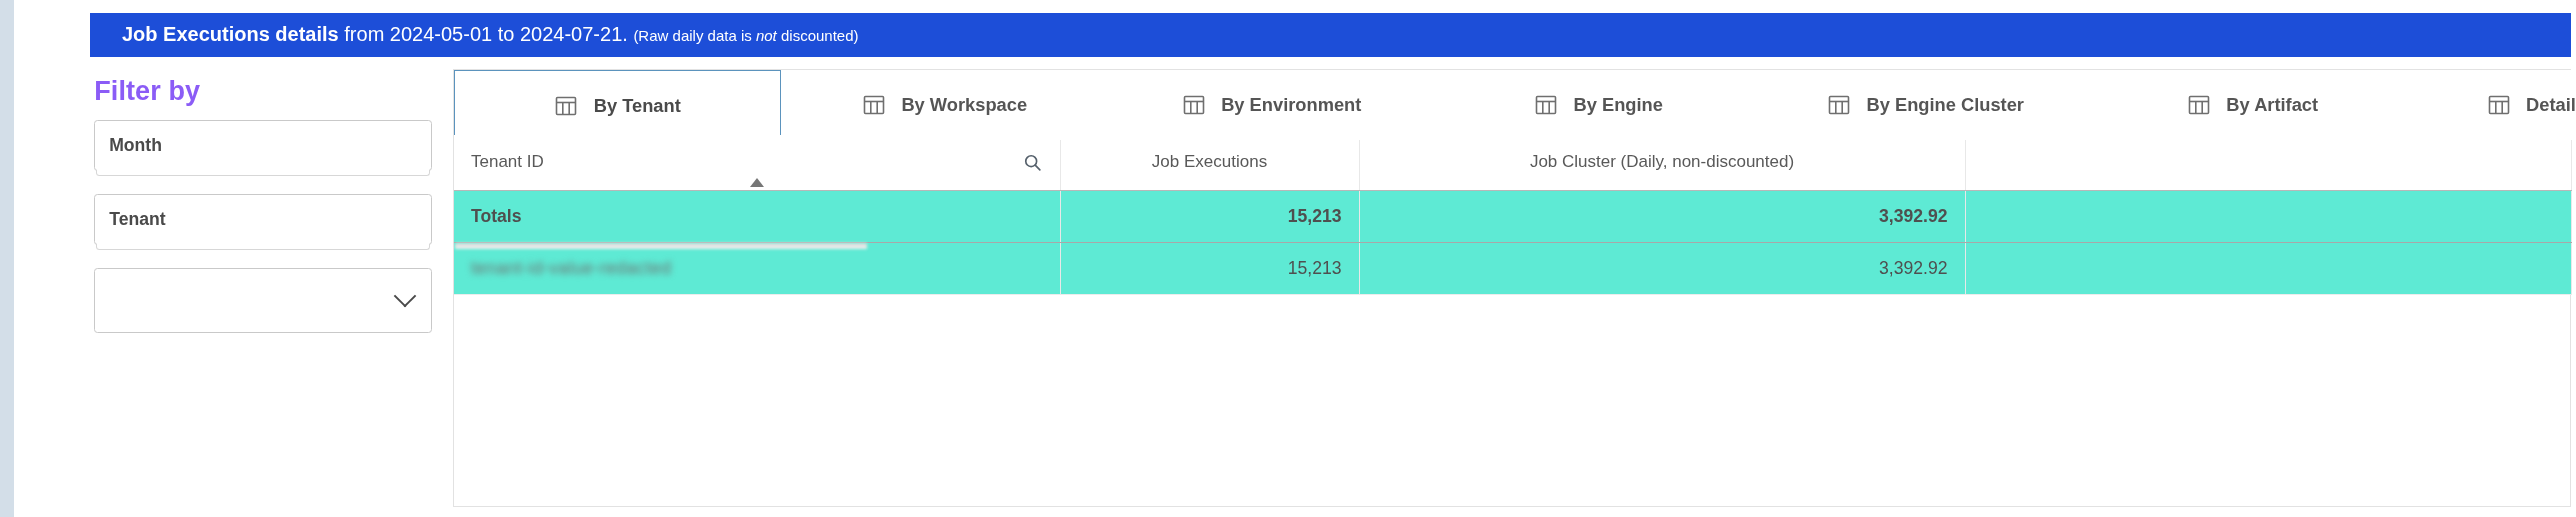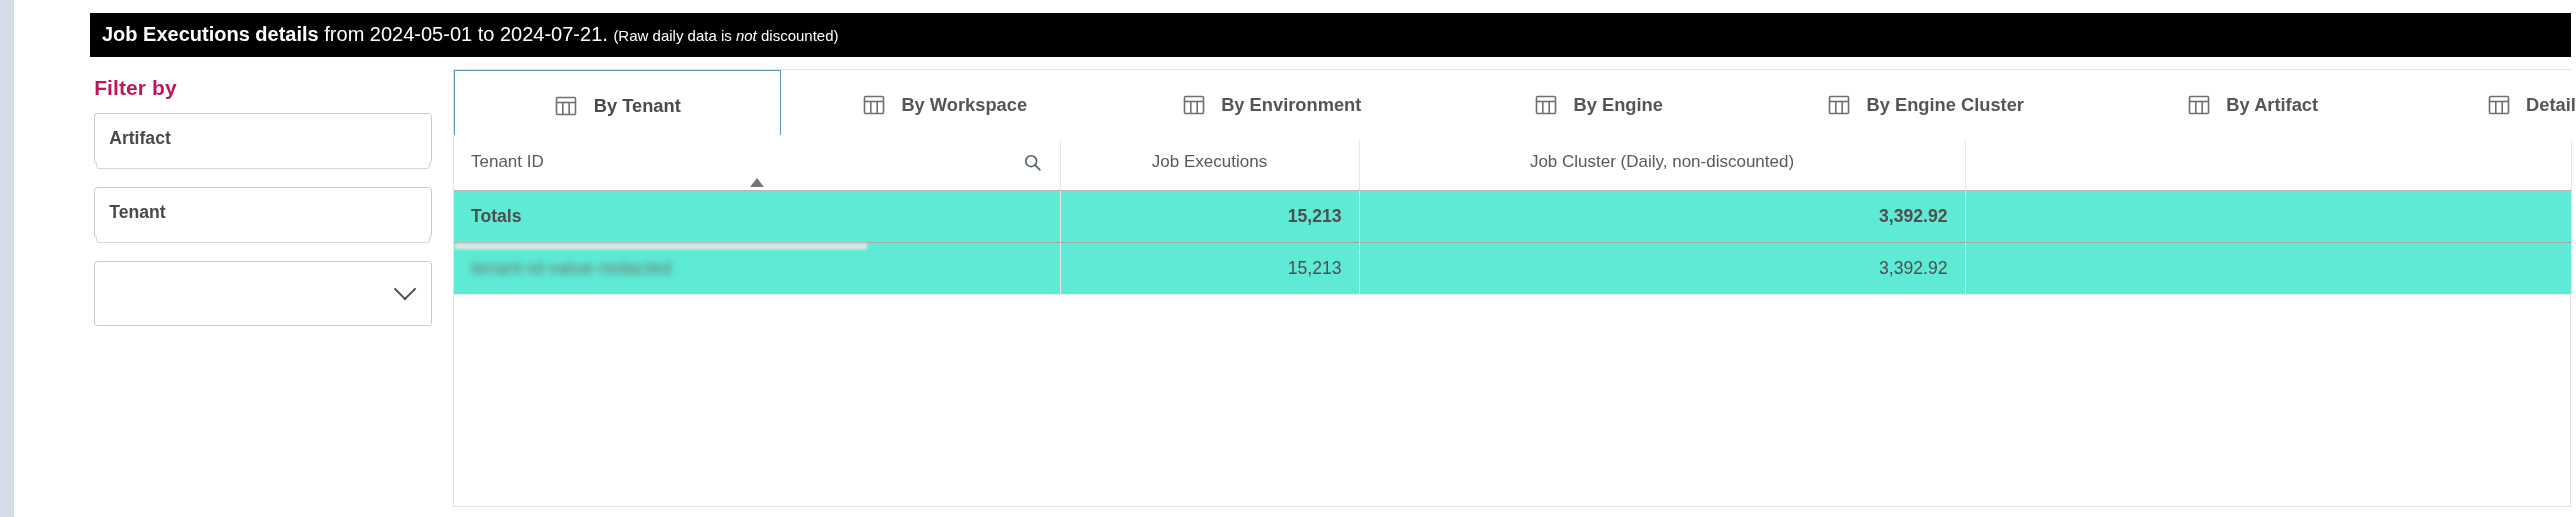--- a/index.html
+++ b/index.html
@@ -22,25 +22,25 @@
     left: 0; top: 0;
     width: 14px; height: 518px;
     background: #d3dee8;
   }
 
   
   #title-banner {
     position: absolute;
     left: 90px; top: 12.7px;
     width: 2481px; height: 44px;
-    background: #000000;
+    background: #1d4ed8;
     display: flex;
     align-items: center;
     box-sizing: border-box;
-    padding-left: 12px;
+    padding-left: 32px;
   }
   #title-banner .tline {
     color: #ffffff;
     font-size: 20px;
     white-space: nowrap;
     letter-spacing: 0px;
   }
   #title-banner .strong {
     font-weight: bold;
   }
@@ -55,23 +55,23 @@
   }
 
   
   #sidebar {
     position: absolute;
     left: 90px; top: 76px;
     width: 352px;
     height: 423px;
   }
   #sidebar-heading {
-    font-size: 21px;
+    font-size: 27px;
     font-weight: bold;
-    color: #be185d;
+    color: #8b5cf6;
     margin: 0 0 12.7px 4.2px;
     letter-spacing: 0.1px;
   }
   .filter-box {
     position: relative;
     width: 338px;
     height: 51px;
     margin: 0 0 23px 4.2px;
     background: #ffffff;
     border: 0.7px solid #c9c9c9;
@@ -264,24 +264,24 @@
 
 <div id="left-gutter"></div>
 
 <div id="title-banner">
   <div class="tline"><span class="strong">Job Executions details</span><span class="light"> from 2024-05-01 to 2024-07-21. </span><span class="paren"><span>(Raw daily data is </span><span class="ital">not</span><span> discounted)</span></span></div>
 </div>
 
 <div id="sidebar">
   <div id="sidebar-heading">Filter by</div>
 
-
   <div class="filter-box">
-    <span class="flabel">Artifact</span>
+    <span class="flabel">Month</span>
   </div>
+
 
   <div class="filter-box">
     <span class="flabel">Tenant</span>
   </div>
 
 
   <div class="filter-box dropdown">
     <span class="flabel"></span>
     <span class="chev"></span>
   </div>

